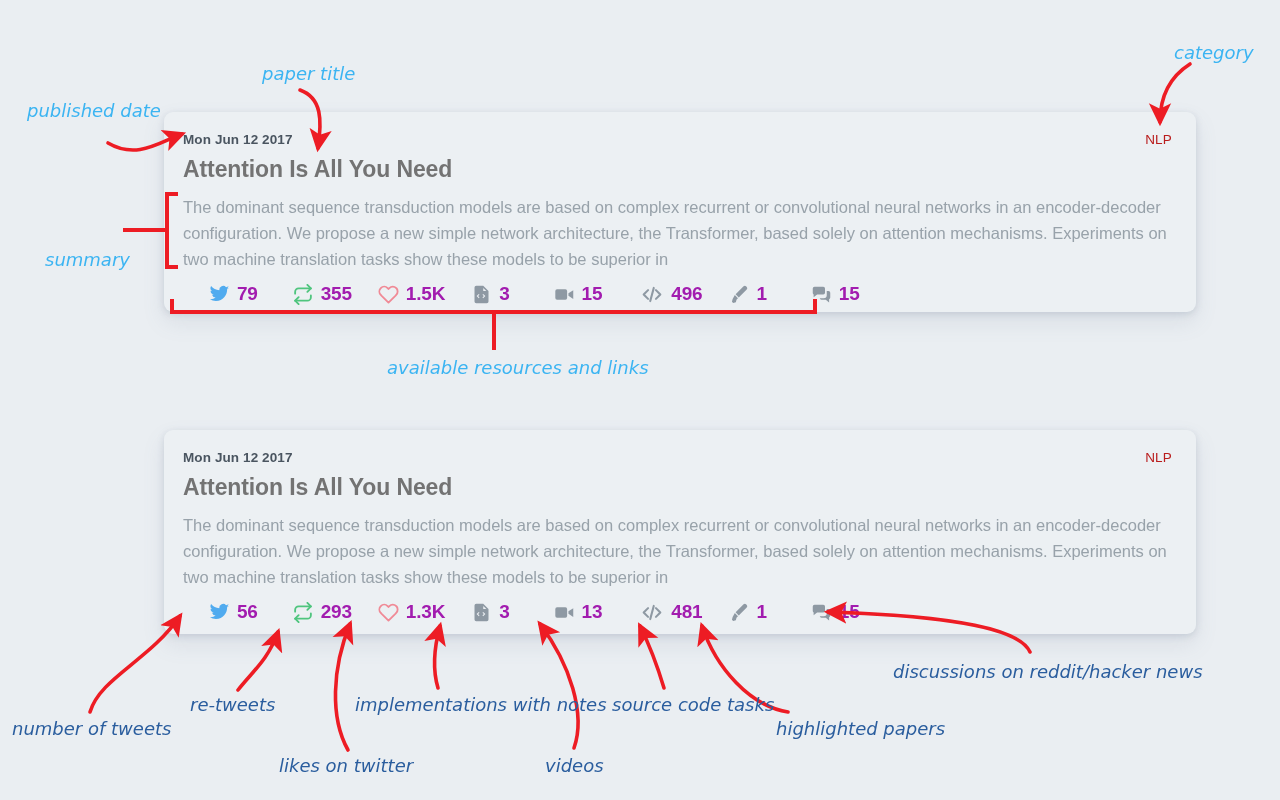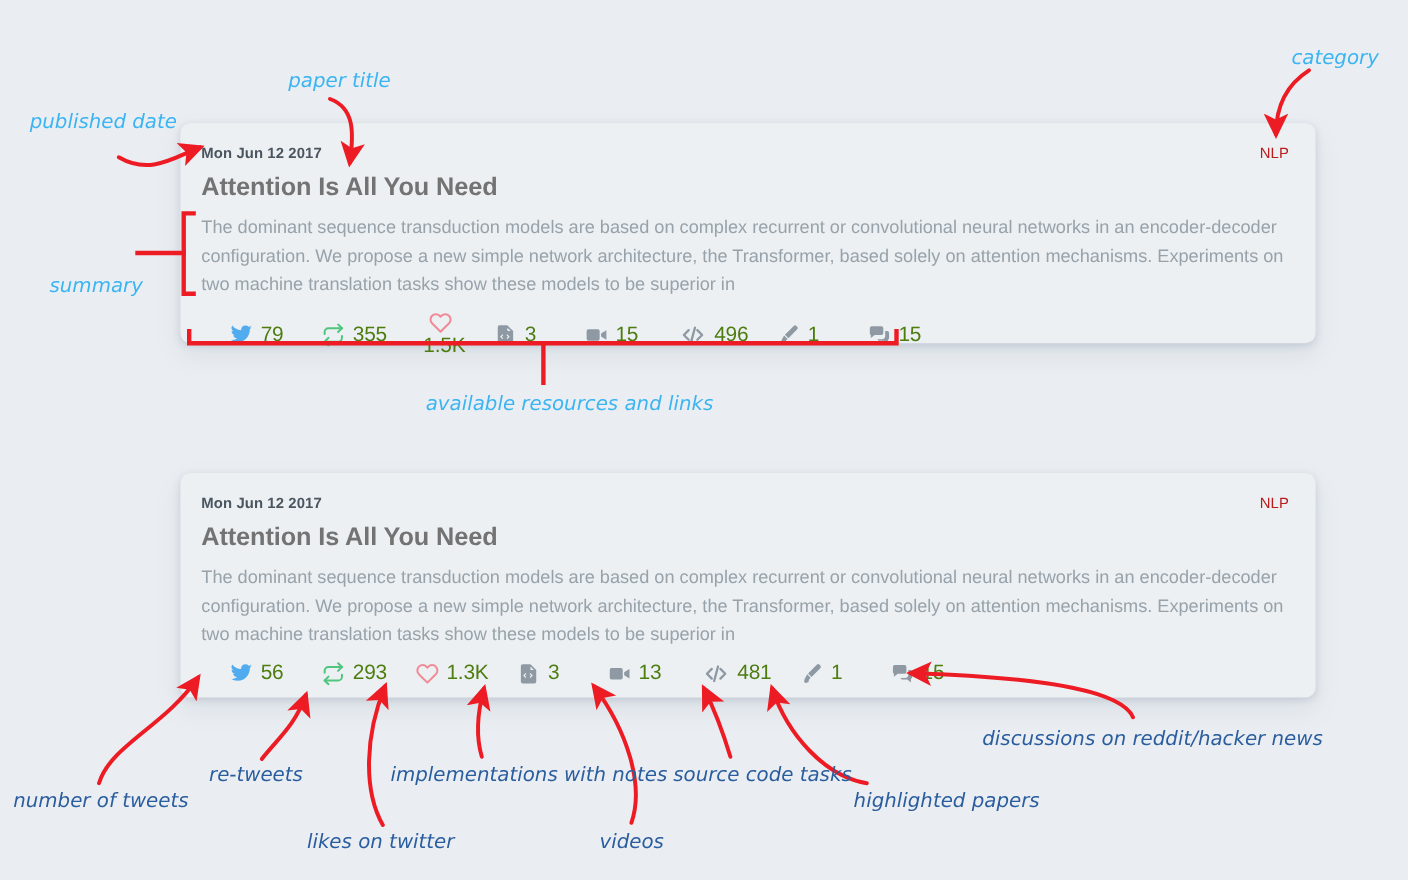--- a/index.html
+++ b/index.html
@@ -35,23 +35,23 @@
     margin:9px 0 0 0;
     font-size:23px;font-weight:bold;color:#737373;
     letter-spacing:-.1px;
   }
   .summary{
     margin:11px 0 0 0;
     font-size:16.5px;line-height:26px;color:#98a2aa;
     max-width:990px;
   }
   .metrics{
-    display:flex;align-items:center;
+    display:flex;align-items:flex-end;
     margin-top:11px;
-    font-size:19px;font-weight:normal;color:#4d7c0f;
+    font-size:19px;font-weight:bold;color:#a21caf;
   }
   .metric{display:flex;align-items:center;}
   .metric .val{margin-left:7px;letter-spacing:-.2px;}
   .metric .ic{display:inline-flex;align-items:center;justify-content:center;}
 
   
   .ann{
     position:absolute;
     font-family:"DejaVu Sans", sans-serif;
     white-space:nowrap;
@@ -87,21 +87,21 @@
           <span class="ic">
             <svg width="22" height="21" viewBox="0 0 24 24" fill="none" stroke="#4fc57e" stroke-width="2.1" stroke-linecap="round" stroke-linejoin="round">
               <polyline points="17 1 21 5 17 9"></polyline>
               <path d="M3 11V9a4 4 0 0 1 4-4h14"></path>
               <polyline points="7 23 3 19 7 15"></polyline>
               <path d="M21 13v2a4 4 0 0 1-4 4H3"></path>
             </svg>
           </span>
           <span class="val">355</span>
         </div>
-        <div class="metric" style="margin-left: 26px; flex-direction: column;">
+        <div class="metric" style="margin-left: 26px;">
           <span class="ic">
             <svg width="21" height="21" viewBox="0 0 24 24" fill="none" stroke="#f08a96" stroke-width="2.1" stroke-linejoin="round">
               <path d="M20.8 4.6a5.5 5.5 0 0 0-7.8 0L12 5.7l-1-1.1a5.5 5.5 0 0 0-7.8 7.8l1 1.1L12 21.2l7.8-7.7 1-1.1a5.5 5.5 0 0 0 0-7.8z"></path>
             </svg>
           </span>
           <span class="val">1.5K</span>
         </div>
         <div class="metric" style="margin-left: 26px;">
           <span class="ic">
             <svg width="21" height="21" viewBox="0 0 24 24" fill="#8e99a3">

